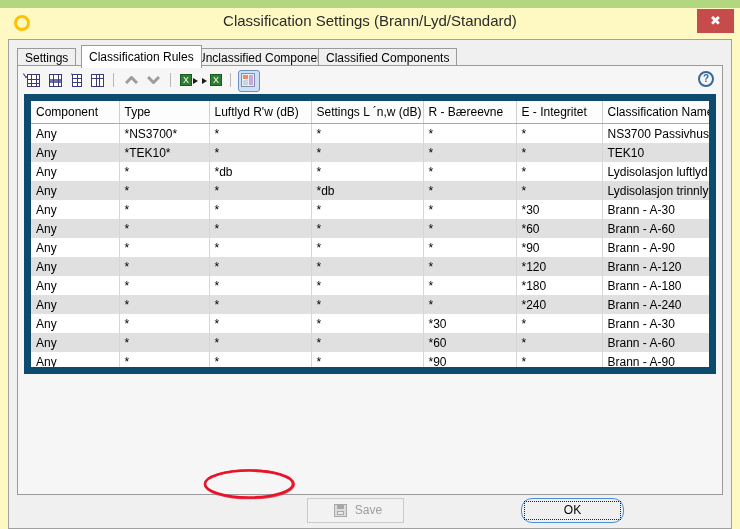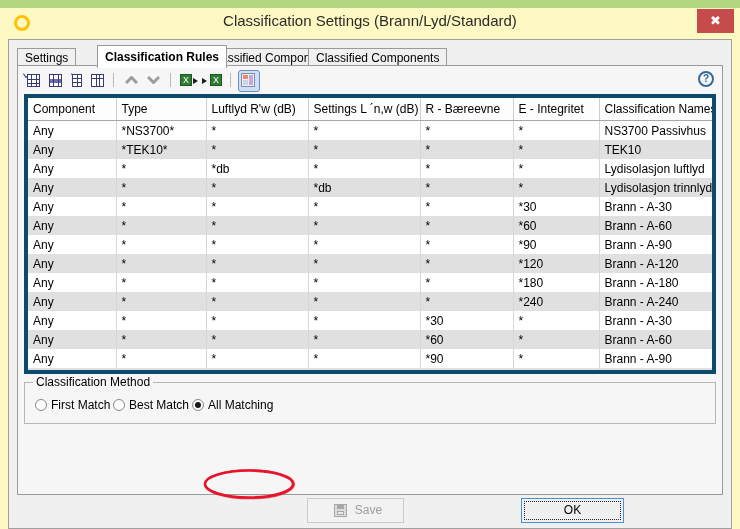--- a/index.html
+++ b/index.html
@@ -246,21 +246,21 @@
     font-family: "Liberation Sans", sans-serif;
   }
 
   
   #grid-wrap {
     position: absolute;
     left: 6px; top: 28px;
     width: 692px;
     height: 280px;
     background: #fff;
-    border: 4px solid #0c4a6e;
+    border: 7px solid #0c4a6e;
     box-sizing: border-box;
     overflow: hidden;
   }
   table.grid {
     border-collapse: collapse;
     width: 690px;
     table-layout: fixed;
     font-size: 12px;
   }
   table.grid th {
@@ -418,23 +418,23 @@
   <div id="titlebar">
     <div id="app-icon"></div>
     <div id="title-text">Classification Settings (Brann/Lyd/Standard)</div>
     <div id="close-button">✖</div>
   </div>
 
   <div id="client">
 
     <div id="tabstrip">
       <div class="tab" style="left:0px;text-align:right;">Settings</div>
-      <div class="tab active" style="left:80px;font-weight:bold;">Classification Rules</div>
+      <div class="tab active" style="left:64px;">Classification Rules</div>
       <div class="tab" style="left:172px;">Unclassified Components</div>
-      <div class="tab" style="left:291px;">Classified Components</div>
+      <div class="tab" style="left:301px;">Classified Components</div>
     </div>
 
     <div id="tabpanel">
 
       <div id="toolbar">
         <div class="tb-btn" style="left:6px;">
           <div class="tick"></div>
           <div class="grid-icon"></div>
         </div>
         <div class="tb-btn" style="left:28px;">
@@ -651,50 +651,37 @@
                 <td>*</td>
                 <td>*120</td>
                 <td>*</td>
                 <td>Brann - A-120</td>
                 <td></td>
               </tr>
             </tbody>
         </table>
       </div>
 
-      <div id="method-group">
-        <div id="method-legend">Classification Method</div>
-
-        <div class="radio-opt" style="left:10px;">
-          <span class="radio-circle"></span><span>First Match</span>
-        </div>
-        <div class="radio-opt" style="left:88px;">
-          <span class="radio-circle"></span><span>Best Match</span>
-        </div>
-        <div class="radio-opt" style="left:167px;">
-          <span class="radio-circle checked"></span><span>All Matching</span>
-        </div>
-      </div>
 
     </div>
 
     <div id="red-ellipse">
       <svg width="96" height="32" viewBox="0 0 96 32">
         <ellipse cx="48" cy="16" rx="44" ry="13.5" fill="none" stroke="#e8142a" stroke-width="2.6"></ellipse>
         <ellipse cx="48.5" cy="16.3" rx="45" ry="14.3" fill="none" stroke="#e8142a" stroke-width="1.5" opacity="0.75"></ellipse>
       </svg>
     </div>
 
     <div id="buttonbar">
       <div class="dlg-btn disabled" style="left:298px; width:97px;">
         <span class="save-glyph dim">
             <i></i>
             <u></u>
           </span>
         <span class="btn-label" style="left:13px;">Save</span>
       </div>
-      <div class="dlg-btn focused" style="left:512px; width:103px;">
+      <div class="dlg-btn focused" style="left:512px; width:103px;border-radius:11px;">
         <span class="btn-label">OK</span>
       </div>
     </div>
 
   </div>
 </div>
 
 </body></html>

